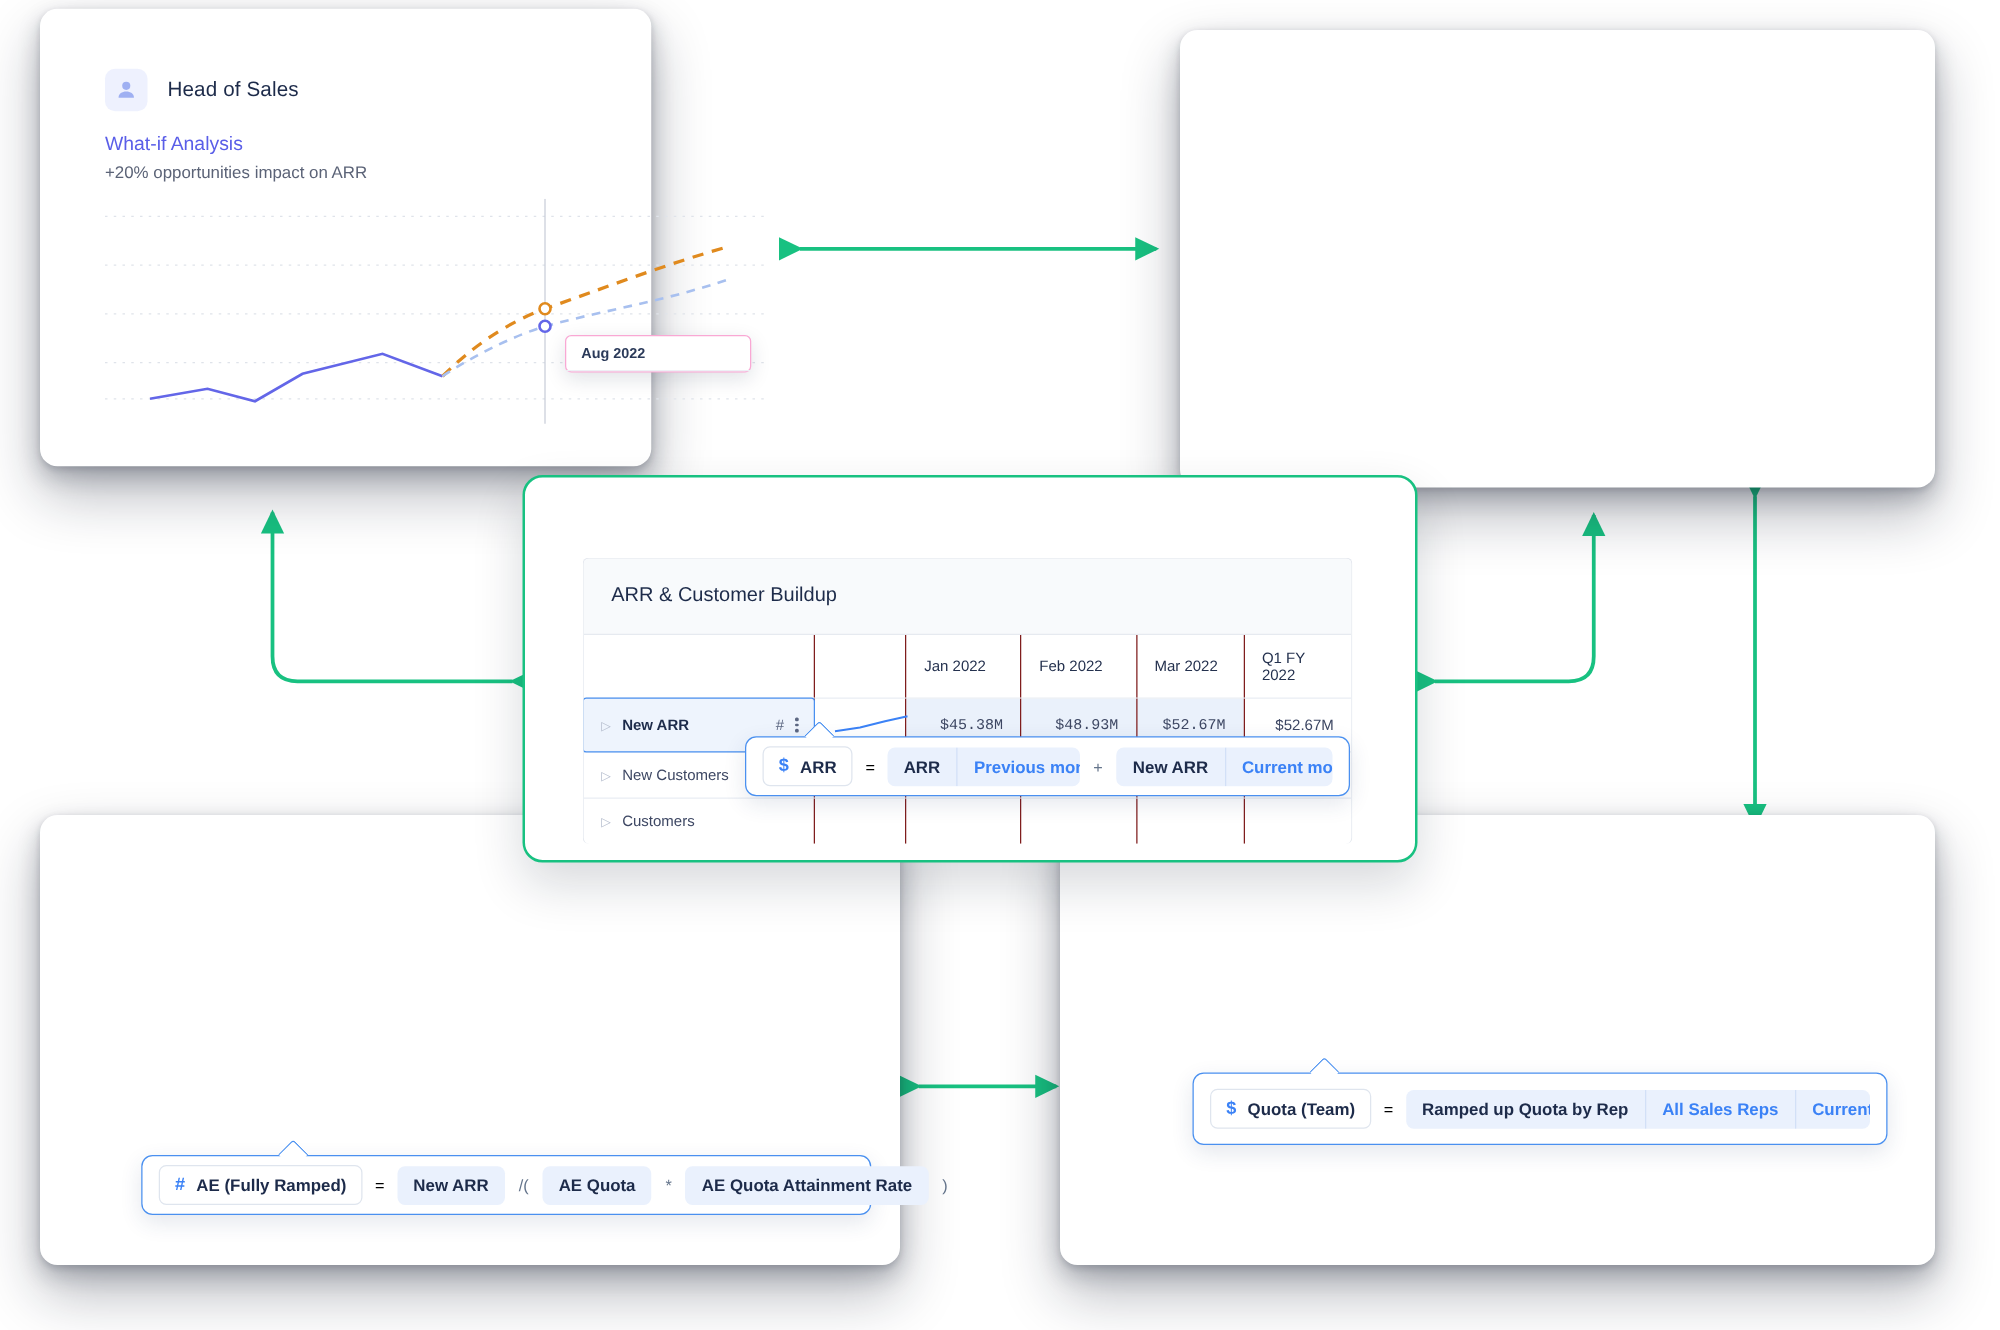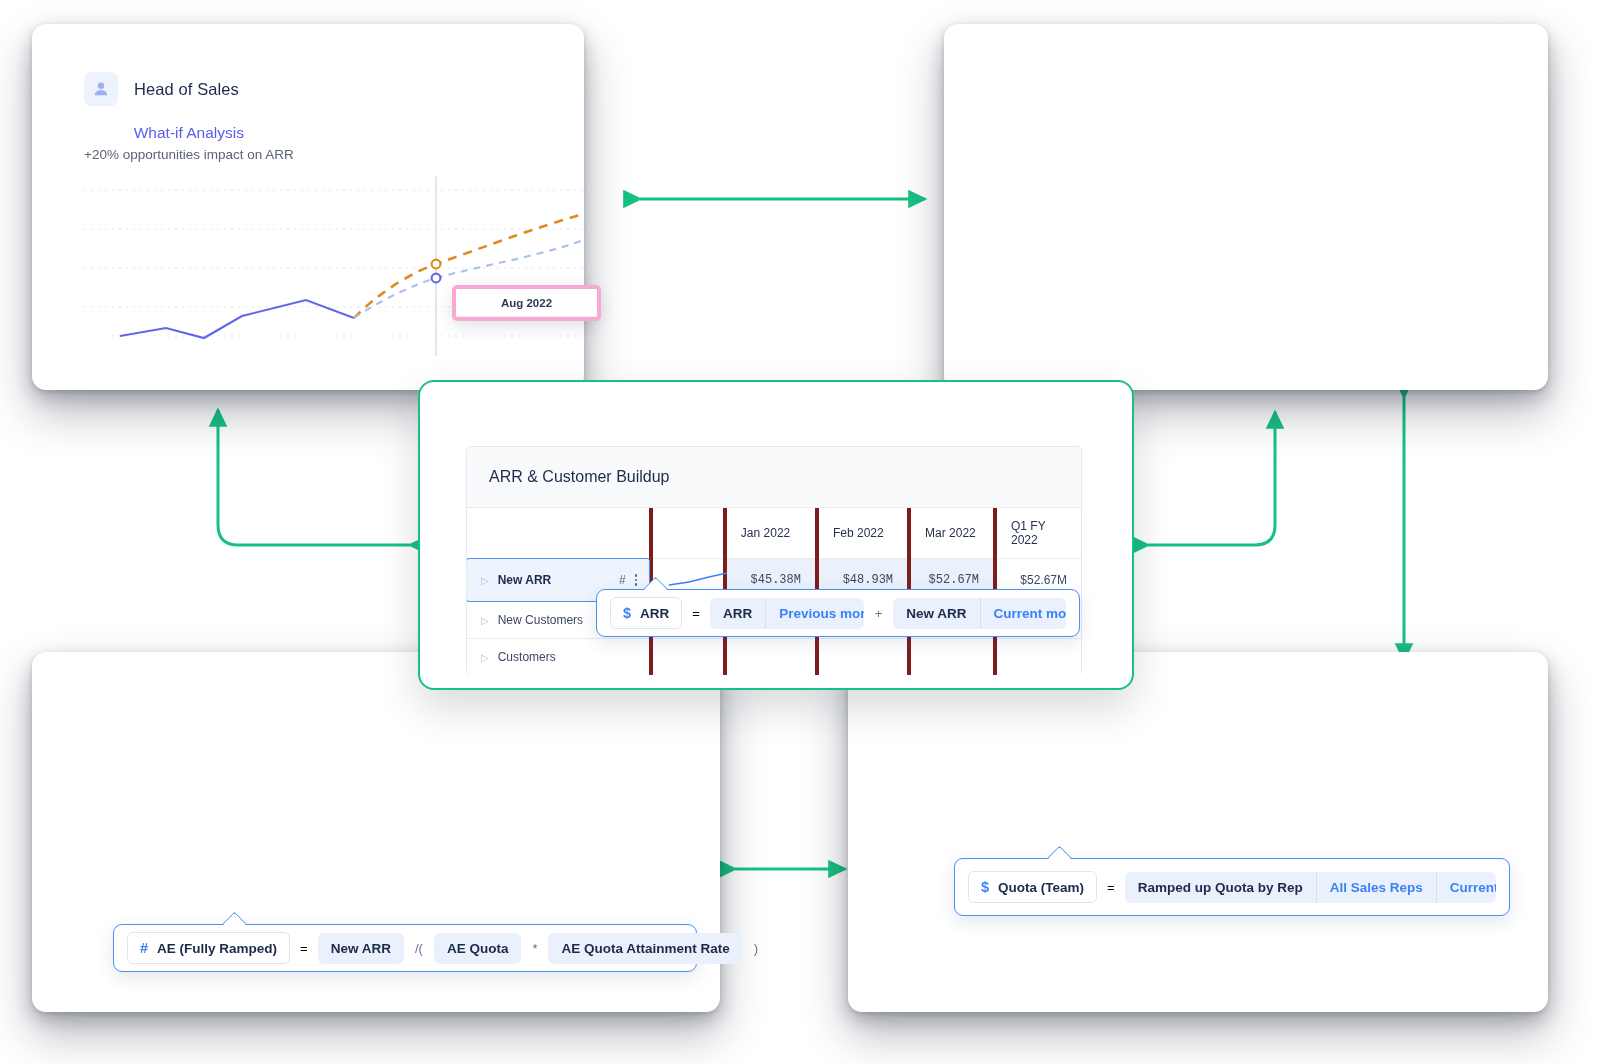--- a/index.html
+++ b/index.html
@@ -34,21 +34,21 @@
   
   .whatif-title { color: #5a5ee8; font-size: 15.5px; font-weight: 400; }
   .whatif-sub   { color: #5b6377; font-size: 13.5px; margin-top: 5px; }
 
   
   .chart-wrap { position: absolute; left: 52px; top: 152px; width: 540px; height: 185px; }
   .chart-wrap svg { display: block; }
 
   
   .tooltip {
-    position: absolute; background: #fff; border: 4px solid #f9a8d4;
+    position: absolute; background: #fff; border: 1px solid #f9a8d4;
     border-radius: 5px; box-shadow: 0 5px 16px rgba(18,30,60,.13);
     width: 149px;
   }
   .tt-head {
     padding: 8px 12px 7px; font-size: 11.5px; font-weight: bold;
     color: #2b3a59; border-bottom: 1px solid #edf0f5;
   }
   .tt-body { padding: 7px 12px 9px; }
   .tt-row { display: flex; align-items: center; height: 24px; }
   .tt-swatch { width: 31px; height: 0; flex: none; margin-right: 9px; }
@@ -56,21 +56,21 @@
   .tt-val { font-size: 11.5px; font-weight: bold; color: #1d2b4a; }
 
   
   .tbl-panel { border: 1px solid #e6eaf0; border-radius: 5px; overflow: hidden; background:#fff; }
   .tbl-title {
     background: #f8fafc; padding: 21px 22px; font-size: 16px; color: #1d2b4a;
     border-bottom: 1px solid #e6eaf0;
   }
   table.grid { width: 100%; border-collapse: collapse; table-layout: fixed; }
   table.grid th, table.grid td {
-    border-right: 4px solid #7f1d1d; border-bottom: 1px solid #e9edf3;
+    border-right: 1px solid #7f1d1d; border-bottom: 1px solid #e9edf3;
     padding: 11px 14px; text-align: left; font-weight: normal;
   }
   table.grid tr:last-child td { border-bottom: none; }
   table.grid th:last-child, table.grid td:last-child { border-right: none; }
 
   
   .pg th, .pg td { font-size: 12px; color: #35405c; padding: 10px 12px; }
   .pg th { text-align: right; color: #24314e; font-weight: normal; }
   .pg td.num { text-align: right; color: #3d4763; }
   .pg td.lbl { color: #3d4763; }
@@ -139,21 +139,21 @@
 
     <path d="M410,545 L238,545 Q218,545 218,525 L218,410" fill="none" stroke="#18c181" stroke-width="3" marker-start="url(#ah)" marker-end="url(#ah)"></path>
 
     <path d="M1148,545 L1255,545 Q1275,545 1275,525 L1275,412" fill="none" stroke="#18c181" stroke-width="3" marker-start="url(#ah)" marker-end="url(#ah)"></path>
 
     <line x1="1404" y1="397" x2="1404" y2="660" stroke="#18c181" stroke-width="3" marker-start="url(#ah)" marker-end="url(#ah)"></line>
 
     <line x1="735" y1="869" x2="845" y2="869" stroke="#18c181" stroke-width="3" marker-start="url(#ah)" marker-end="url(#ah)"></line>
   </svg>
 
-  <div class="card" style="left:32px; top:24px; width:552px; height:366px;text-align:center;">
+  <div class="card" style="left:32px; top:7px; width:489px; height:366px;">
 
     <div class="persona" style="position:absolute; left:52px; top:48px;">
       <div class="avatar">
         <svg viewBox="0 0 24 24">
           <circle cx="12" cy="8" r="3.9" fill="#9fb0f2"></circle>
           <path d="M4.6 19.4c0-4 3.3-6 7.4-6s7.4 2 7.4 6z" fill="#9fb0f2"></path>
         </svg>
       </div>
       <div class="persona-name">Head of Sales</div>
     </div>

